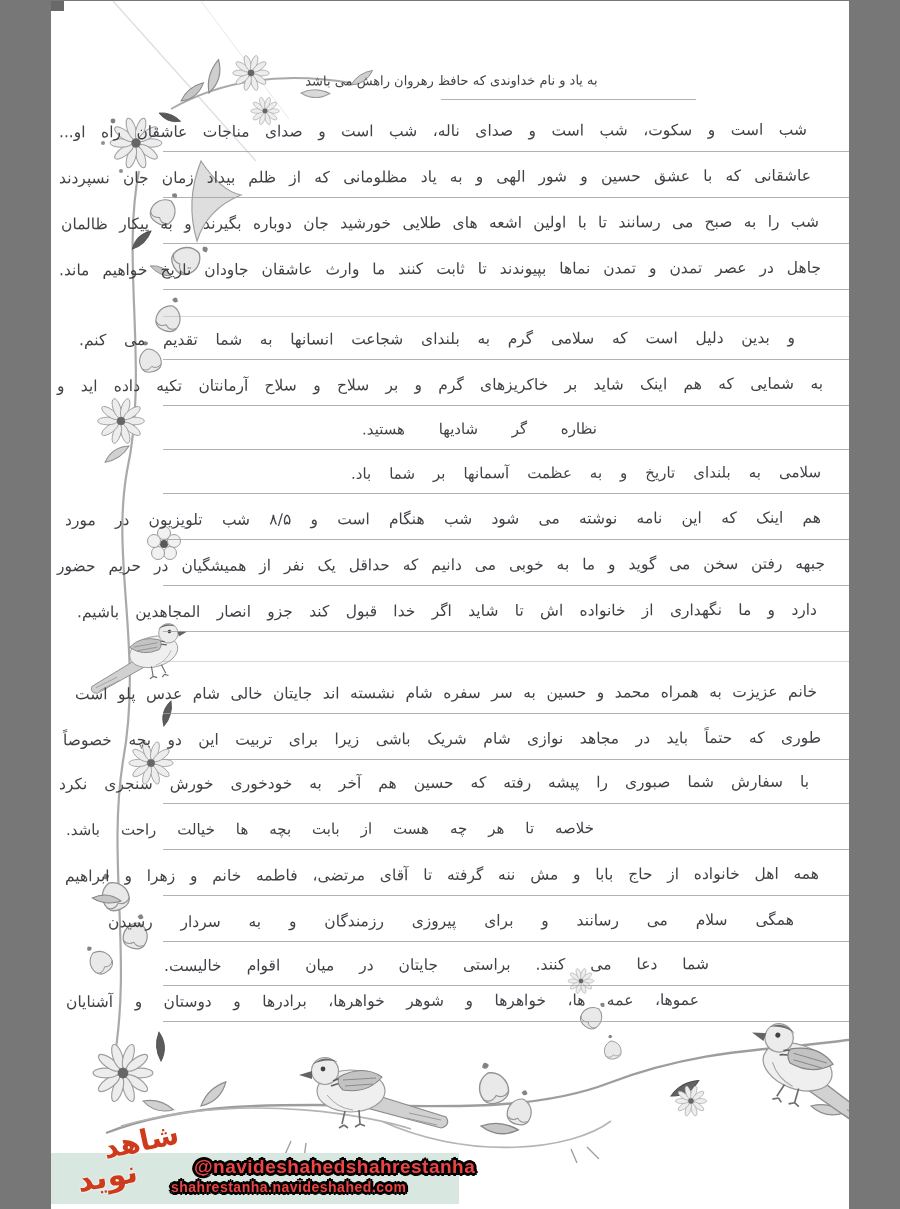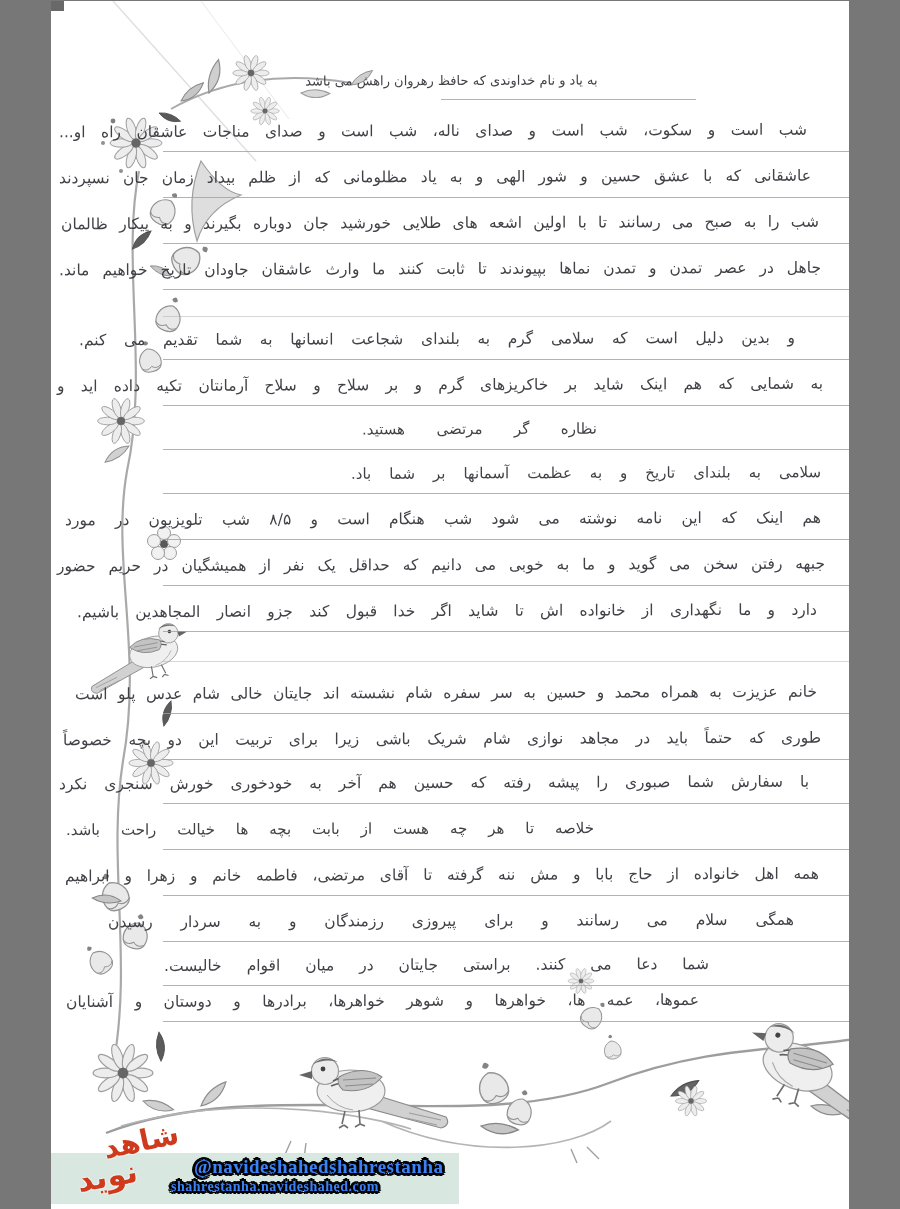--- a/index.html
+++ b/index.html
@@ -23,22 +23,22 @@
     transform:rotate(-0.2deg);
   }
   .hline.center{text-align:center;text-align-last:center;}
   
   svg.deco{position:absolute;left:0;top:0;pointer-events:none;}
   
   .banner-strip{
     position:absolute;left:0;top:1152px;width:408px;height:51px;
   }
   .banner-text{
-    position:absolute;color:#3b82f6;font-weight:bold;letter-spacing:.5px;
-    font-family:Liberation Serif, serif;
+    position:absolute;color:#ef4444;font-weight:bold;letter-spacing:.5px;
+    font-family:Liberation Sans, sans-serif;
     text-shadow:
       -2px -2px 0 #000, 2px -2px 0 #000, -2px 2px 0 #000, 2px 2px 0 #000,
       -3px 0 0 #000, 3px 0 0 #000, 0 -3px 0 #000, 0 3px 0 #000,
       -2px 0 0 #000, 2px 0 0 #000, 0 -2px 0 #000, 0 2px 0 #000;
     padding-left: 48px;
   }
   .banner-line1{left:95px;top:1155px;font-size:19px;}
   .banner-line2{left:72px;top:1178px;font-size:14px;}
   .logo-word{
     position:absolute;font-weight:900;line-height:1;
@@ -205,21 +205,21 @@
   <div class="rule" style="top:984px;left:112px;width:768px"></div>
   <div class="rule" style="top:1020px;left:112px;width:768px"></div>
 
   <div class="hline center" style="top:64px;right:250px;width:295px;font-size:13px">به یاد و نام خداوندی که حافظ رهروان راهش می باشد</div>
   <div class="hline" style="top:114px;right:42px;width:748px;font-size:15.5px">شب است و سکوت، شب است و صدای ناله، شب است و صدای مناجات عاشقان راه او...</div>
   <div class="hline" style="top:160px;right:38px;width:752px;font-size:15.5px">عاشقانی که با عشق حسین و شور الهی و به یاد مظلومانی که از ظلم بیداد زمان جان نسپردند</div>
   <div class="hline" style="top:206px;right:30px;width:758px;font-size:15.5px">شب را به صبح می رسانند تا با اولین اشعه های طلایی خورشید جان دوباره بگیرند و به پیکار ظالمان</div>
   <div class="hline" style="top:252px;right:28px;width:762px;font-size:15.5px">جاهل در عصر تمدن و تمدن نماها بپیوندند تا ثابت کنند ما وارث عاشقان جاودان تاریخ خواهیم ماند.</div>
   <div class="hline" style="top:322px;right:54px;width:716px;font-size:15.5px">و بدین دلیل است که سلامی گرم به بلندای شجاعت انسانها به شما تقدیم می کنم.</div>
   <div class="hline" style="top:368px;right:26px;width:766px;font-size:15.5px">به شمایی که هم اینک شاید بر خاکریزهای گرم و بر سلاح و سلاح آرمانتان تکیه داده اید و</div>
-  <div class="hline" style="top:412px;right:252px;width:235px;font-size:15px">نظاره گر مرتضی هستید.</div>
+  <div class="hline" style="top:412px;right:252px;width:235px;font-size:15px">نظاره گر شادیها هستید.</div>
   <div class="hline" style="top:456px;right:28px;width:470px;font-size:15px">سلامی به بلندای تاریخ و به عظمت آسمانها بر شما باد.</div>
   <div class="hline" style="top:502px;right:28px;width:756px;font-size:15.5px">هم اینک که این نامه نوشته می شود شب هنگام است و ۸/۵ شب تلویزیون در مورد</div>
   <div class="hline" style="top:548px;right:24px;width:768px;font-size:15.5px">جبهه رفتن سخن می گوید و ما به خوبی می دانیم که حداقل یک نفر از همیشگیان در حریم حضور</div>
   <div class="hline" style="top:594px;right:32px;width:740px;font-size:15.5px">دارد و ما نگهداری از خانواده اش تا شاید اگر خدا قبول کند جزو انصار المجاهدین باشیم.</div>
   <div class="hline" style="top:676px;right:32px;width:742px;font-size:15.5px">خانم عزیزت به همراه محمد و حسین به سر سفره شام نشسته اند جایتان خالی شام عدس پلو است</div>
   <div class="hline" style="top:722px;right:28px;width:758px;font-size:15.5px">طوری که حتماً باید در مجاهد نوازی شام شریک باشی زیرا برای تربیت این دو بچه خصوصاً</div>
   <div class="hline" style="top:766px;right:40px;width:750px;font-size:15.5px">با سفارش شما صبوری را پیشه رفته که حسین هم آخر به خودخوری خورش سنجری نکرد</div>
   <div class="hline" style="top:812px;right:255px;width:528px;font-size:15px">خلاصه تا هر چه هست از بابت بچه ها خیالت راحت باشد.</div>
   <div class="hline" style="top:858px;right:30px;width:754px;font-size:15.5px">همه اهل خانواده از حاج بابا و مش ننه گرفته تا آقای مرتضی، فاطمه خانم و زهرا و ابراهیم</div>
   <div class="hline" style="top:904px;right:55px;width:686px;font-size:15.5px">همگی سلام می رسانند و برای پیروزی رزمندگان و به سردار رسیدن</div>

